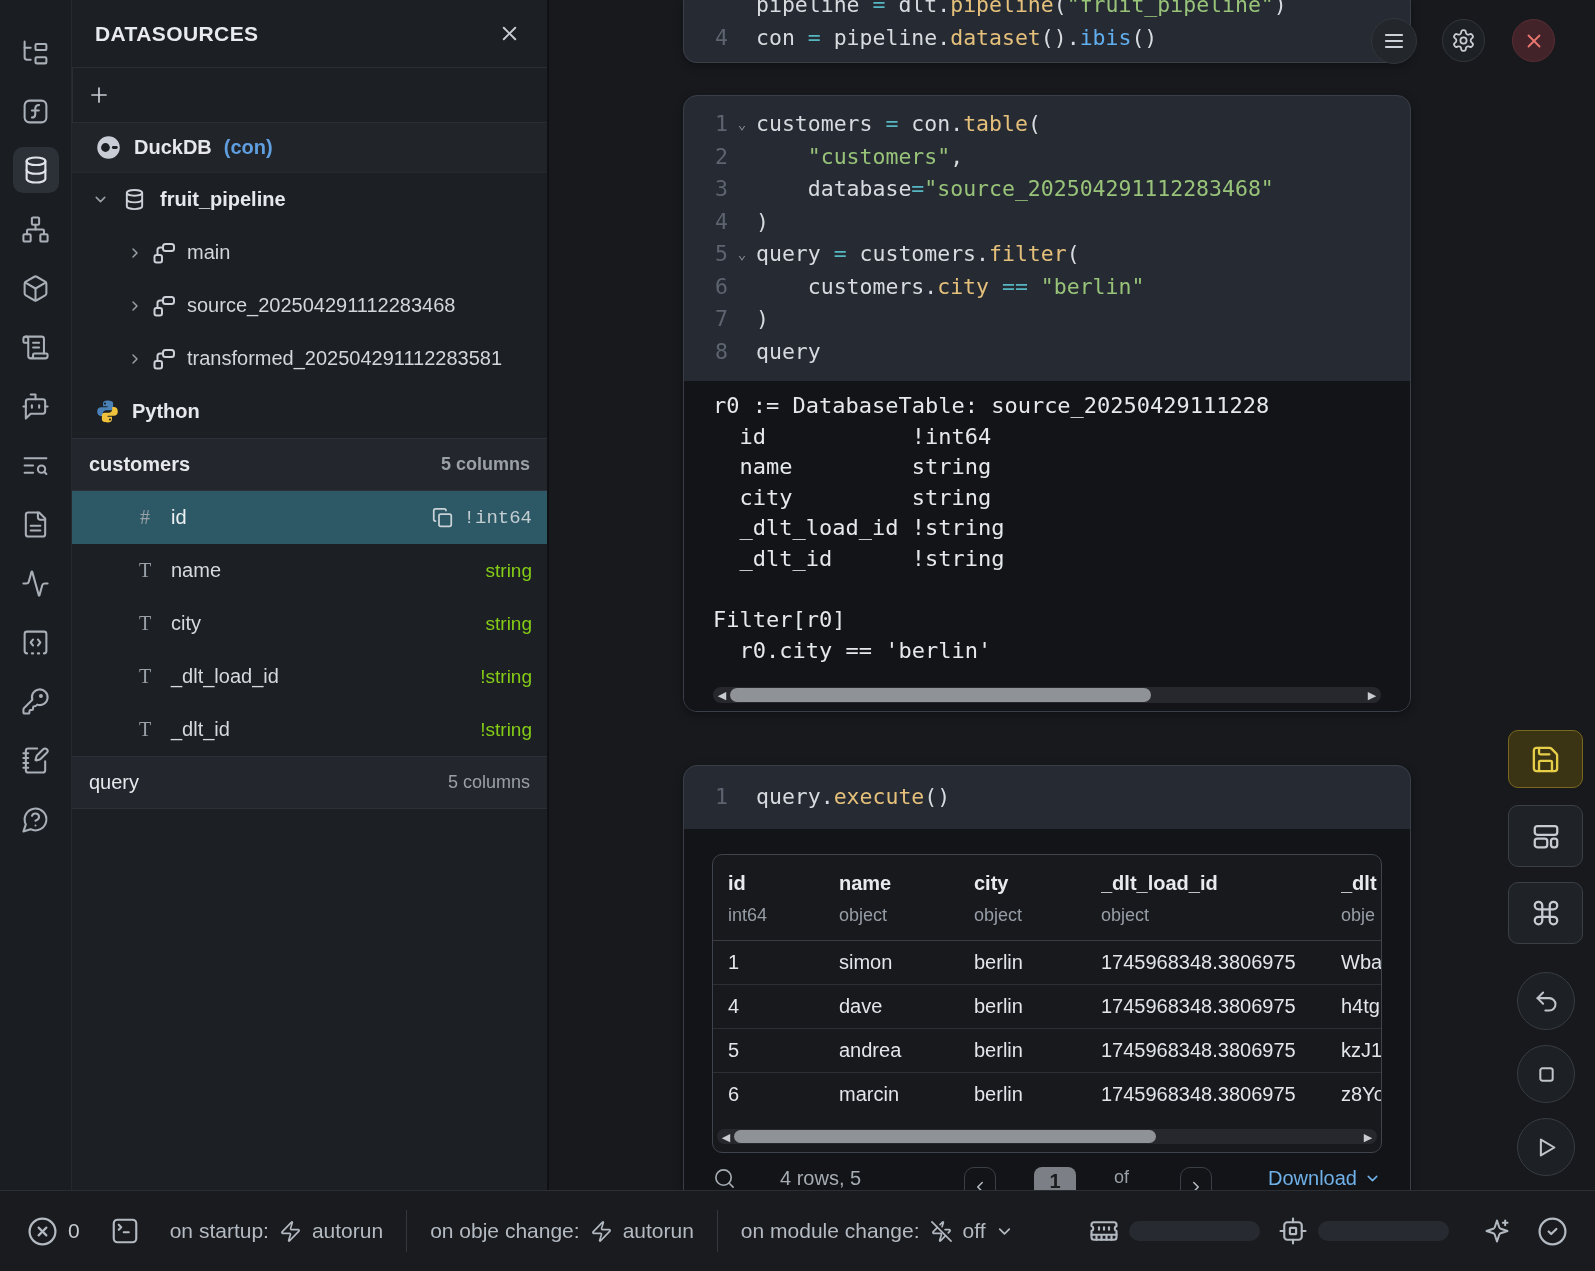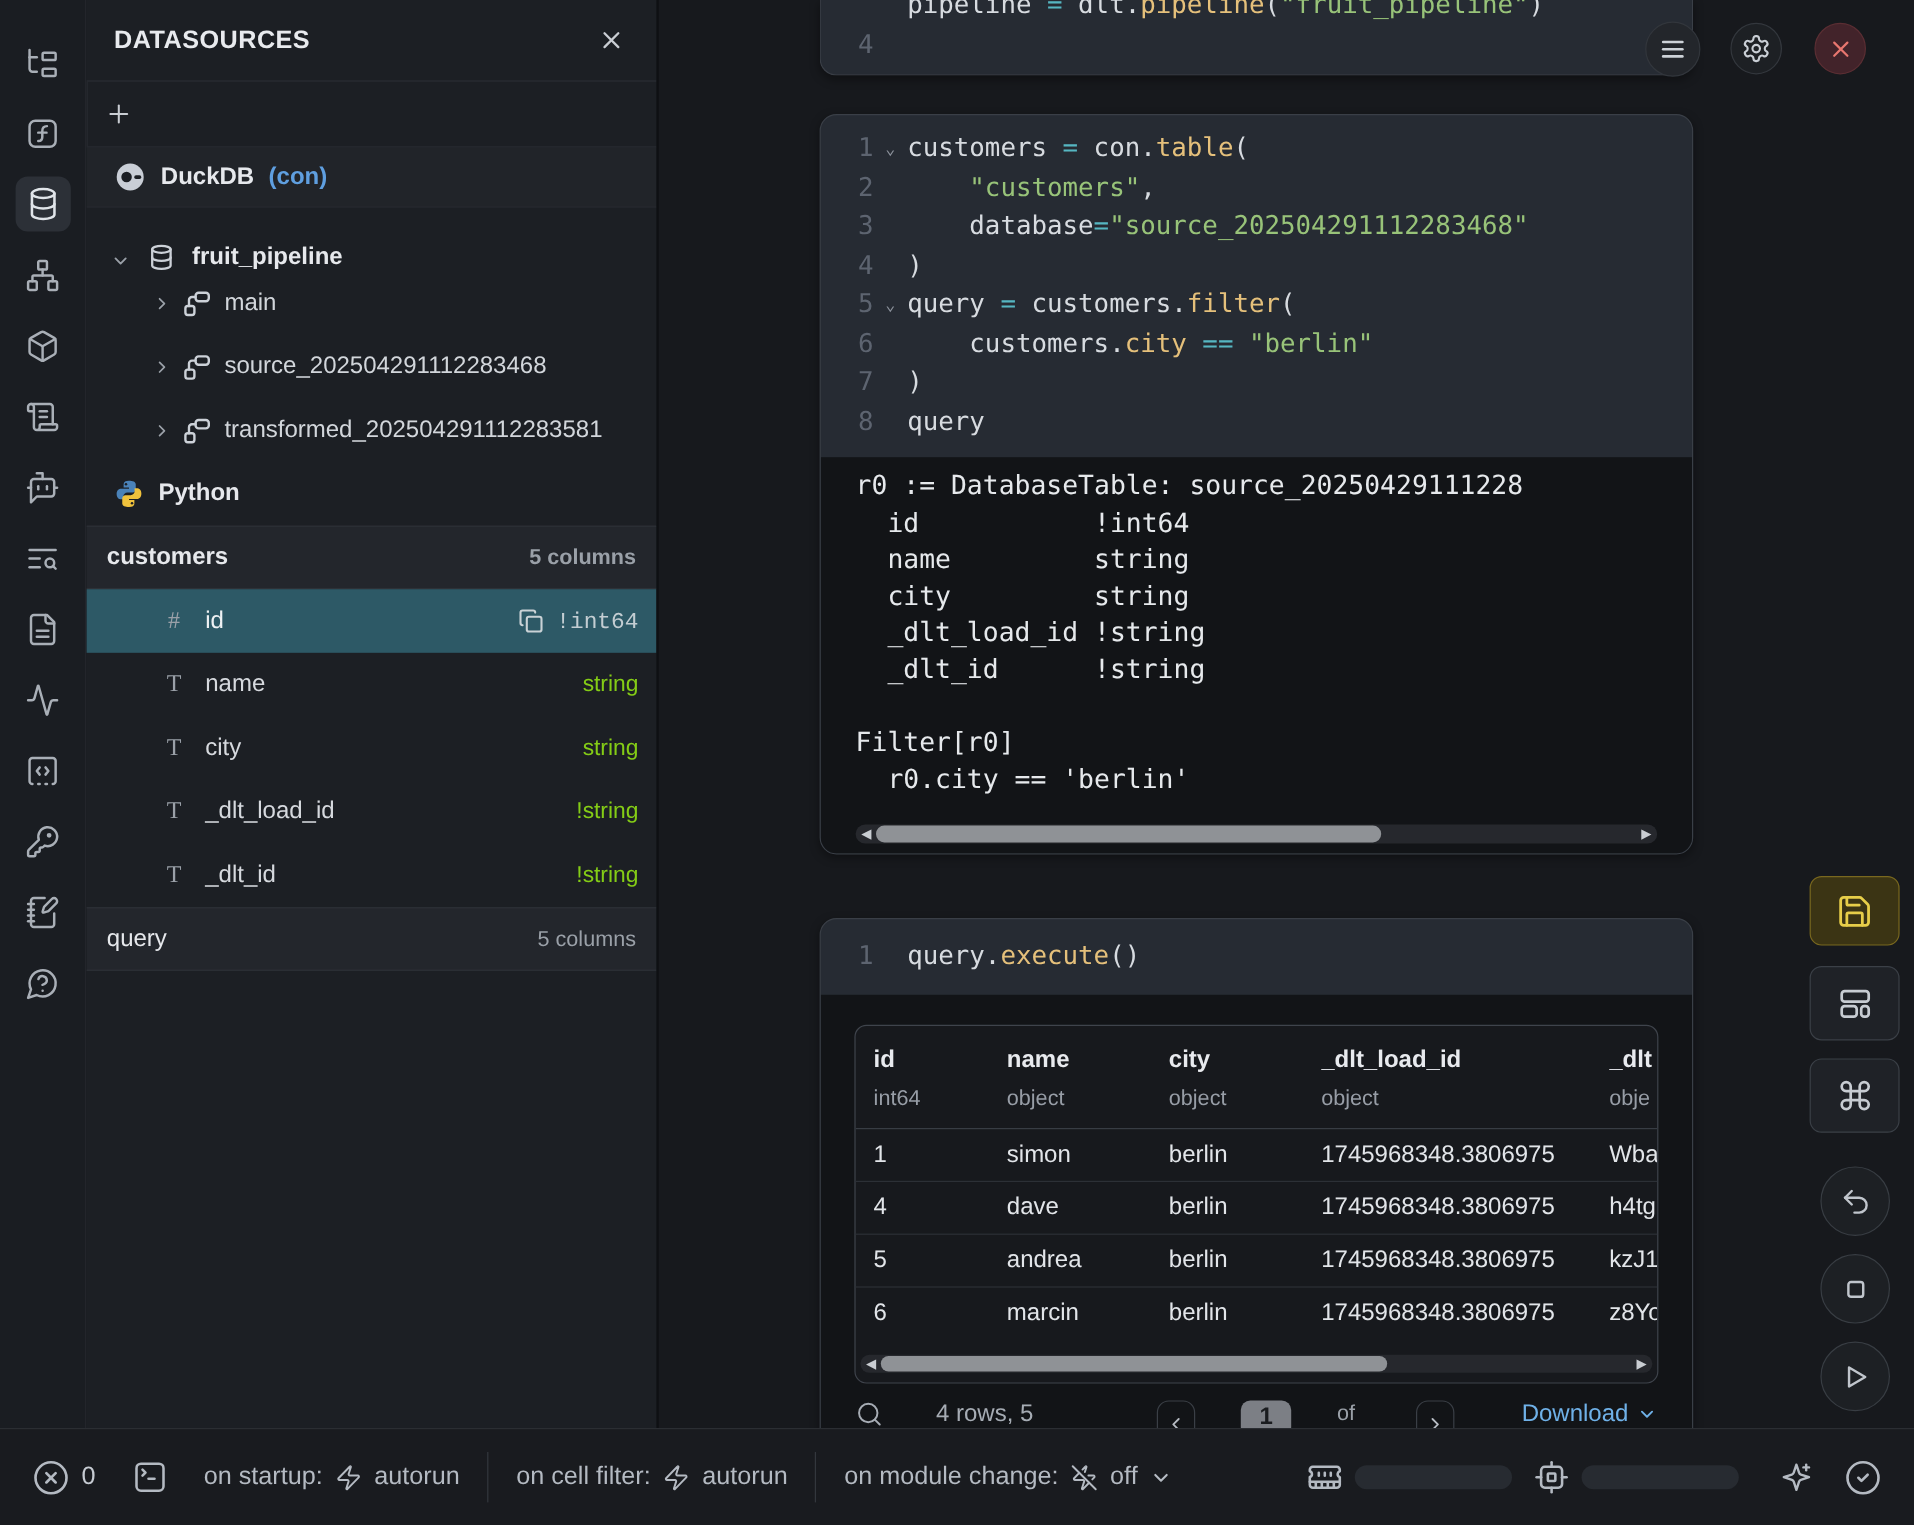--- a/index.html
+++ b/index.html
@@ -38,21 +38,21 @@
     background:transparent; border:none; outline:none; color:#cfd3d9;
     font-size:20px; font-family:"Liberation Sans",sans-serif; width:300px;
   }
   .search-left input::placeholder { color:#8b919b; }
   .sb-add { width:52px; border-left:1px solid #2a2e34; display:flex; align-items:center; justify-content:center; color:#c9cdd3; cursor:pointer; }
 
   .row { display:flex; align-items:center; font-size:20px; }
   .row-conn { height:50px; background:#212429; border-bottom:1px solid #26292f; padding-left:23px; gap:12px; }
   .conn-name { font-weight:bold; color:#e6e8ec; }
   .conn-alias { font-weight:bold; color:#5f9fe0; }
-  .row-db { height:53px; padding-left:20px; gap:14px; color:#e6e8ec; font-weight:bold;align-items:flex-end; }
+  .row-db { height:53px; padding-left:20px; gap:14px; color:#e6e8ec; font-weight:bold; }
   .row-schema { height:53px; padding-left:55px; gap:10px; color:#d2d6db; cursor:pointer; }
   .chev { color:#9aa0a8; flex:none; }
   .tree-ic { color:#ccd1d8; flex:none; }
   .row-python { height:53px; padding-left:23px; gap:12px; color:#e6e8ec; font-weight:bold; }
   .row-table { height:53px; background:#23262c; border-top:1px solid #2d3137; border-bottom:1px solid #2d3137; padding:0 17px; cursor:pointer; }
   .tbl-name { font-weight:bold; color:#e6e8ec; }
   .tbl-meta { margin-left:auto; color:#9aa0a8; font-size:18px; font-weight:bold; }
   .row-col { height:53px; padding:0 15px 0 63px; gap:16px; cursor:pointer; }
   .col-ico { width:20px; text-align:center; color:#9aa0a8; font-size:20px; font-family:"Liberation Serif",serif; flex:none; }
   .col-name { color:#d6d9de; }
@@ -443,20 +443,21 @@
     <div class="cell cell-1">
       <div class="code-pane">
           <div class="code-line">
             <span class="ln"></span>
             <span class="fold"></span>
             <span class="code-text"><span class="tk-v">pipeline </span><span class="tk-o">=</span><span class="tk-v"> dlt.</span><span class="tk-fn">pipeline</span><span class="tk-v">(</span><span class="tk-s">"fruit_pipeline"</span><span class="tk-v">)</span></span>
           </div>
           <div class="code-line">
             <span class="ln">4</span>
             <span class="fold"></span>
+            <span class="code-text"><span class="tk-v">con </span><span class="tk-o">=</span><span class="tk-v"> pipeline.</span><span class="tk-fn">dataset</span><span class="tk-v">().</span><span class="tk-b">ibis</span><span class="tk-v">()</span></span>
           </div>
         </div>
     </div>
 
     <div class="round-btn menu-btn">
         <span>
           <svg class="ic" width="24" height="24" viewBox="0 0 24 24" style="stroke-width:2.2">
             <path d="M4 6h16"></path>
             <path d="M4 12h16"></path>
             <path d="M4 18h16"></path>
@@ -725,21 +726,21 @@
       <span>on startup:</span>
       <span>
           <svg class="ic" width="23" height="23" viewBox="0 0 24 24">
             <path d="M4 14a1 1 0 0 1-.78-1.63l9.9-10.2a.5.5 0 0 1 .86.46l-1.92 6.02A1 1 0 0 0 13 10h7a1 1 0 0 1 .78 1.63l-9.9 10.2a.5.5 0 0 1-.86-.46l1.92-6.02A1 1 0 0 0 11 14z"></path>
           </svg>
         </span>
       <span>autorun</span>
     </span>
     <span class="sb-div"></span>
     <span class="sb-item">
-      <span>on cell filter:</span>
+      <span>on obje change:</span>
       <span>
           <svg class="ic" width="23" height="23" viewBox="0 0 24 24">
             <path d="M4 14a1 1 0 0 1-.78-1.63l9.9-10.2a.5.5 0 0 1 .86.46l-1.92 6.02A1 1 0 0 0 13 10h7a1 1 0 0 1 .78 1.63l-9.9 10.2a.5.5 0 0 1-.86-.46l1.92-6.02A1 1 0 0 0 11 14z"></path>
           </svg>
         </span>
       <span>autorun</span>
     </span>
     <span class="sb-div"></span>
     <span class="sb-item">
       <span>on module change:</span>

